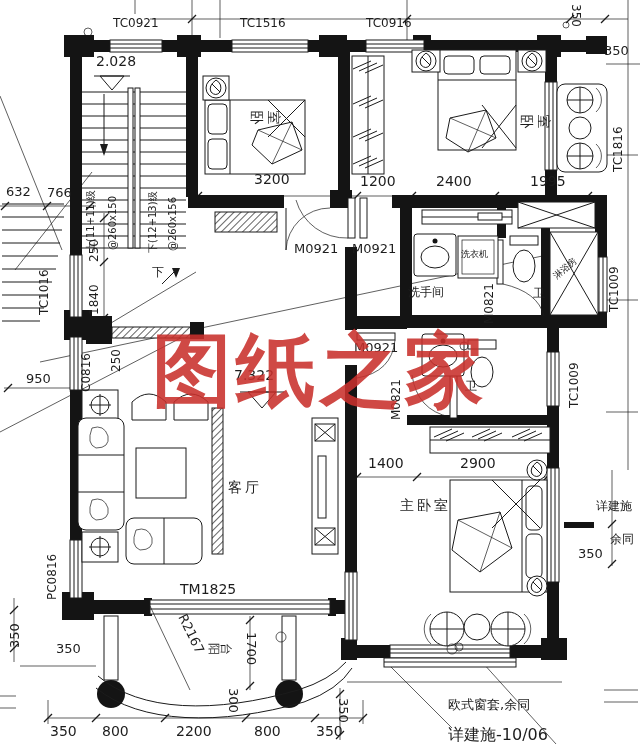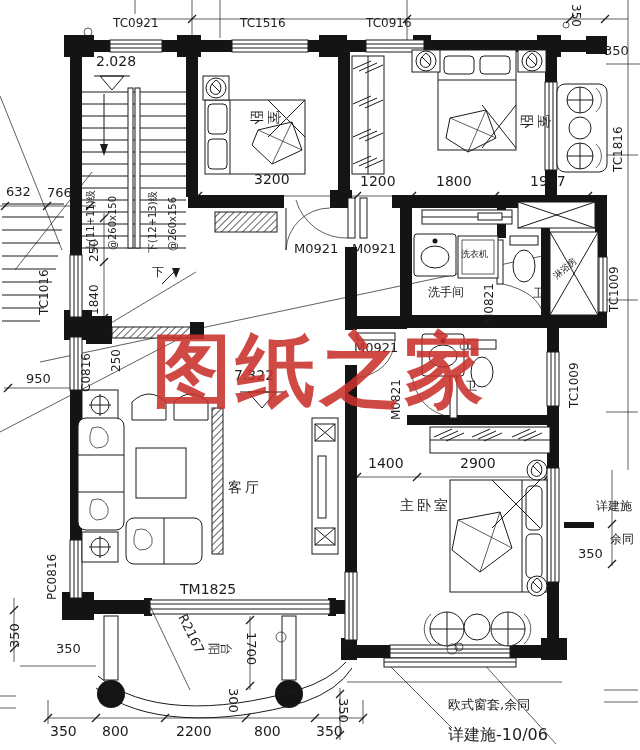--- a/index.html
+++ b/index.html
@@ -520,27 +520,27 @@
 <div class="lbl sml rccw" style="left:148px;top:253px">下(12+13)级</div>
 <div class="lbl sml rccw" style="left:168px;top:251px">@260x156</div>
 <div class="lbl med" style="left:152px;top:266px">下</div>
 <div class="lbl" style="left:26px;top:372px">950</div>
 <div class="lbl med rccw" style="left:80px;top:392px">C0816</div>
 <div class="lbl med rccw" style="left:46px;top:600px">PC0816</div>
 <div class="lbl room charrot" style="left:248px;top:112px"><span class="cr">卧</span><span class="cr">室</span></div>
 <div class="lbl big" style="left:254px;top:172px">3200</div>
 <div class="lbl room charrot" style="left:518px;top:116px"><span class="cr">卧</span><span class="cr">室</span></div>
 <div class="lbl big" style="left:360px;top:174px">1200</div>
-<div class="lbl big" style="left:436px;top:174px">1800</div>
-<div class="lbl big" style="left:530px;top:174px">1997</div>
+<div class="lbl big" style="left:436px;top:174px">2400</div>
+<div class="lbl big" style="left:530px;top:174px">1995</div>
 <div class="lbl med rccw" style="left:612px;top:172px">TC1816</div>
 <div class="lbl" style="left:294px;top:242px">M0921</div>
 <div class="lbl" style="left:352px;top:242px">M0921</div>
 <div class="lbl tiny" style="left:461px;top:250px">洗衣机</div>
-<div class="lbl med" style="left:428px;top:286px">洗手间</div>
+<div class="lbl med" style="left:408px;top:286px">洗手间</div>
 <div class="lbl med rccw" style="left:483px;top:324px">M0821</div>
 <div class="lbl med" style="left:533px;top:287px">卫</div>
 <div class="lbl tiny" style="left:552px;top:274px;transform:rotate(-40deg);transform-origin:0 0">淋浴房</div>
 <div class="lbl med rccw" style="left:608px;top:312px">TC1009</div>
 <div class="lbl" style="left:354px;top:341px">M0921</div>
 <div class="lbl med rccw" style="left:390px;top:420px">M0821</div>
 <div class="lbl med" style="left:465px;top:380px">卫</div>
 <div class="lbl med rccw" style="left:568px;top:408px">TC1009</div>
 <div class="lbl big" style="left:234px;top:368px">7.322</div>
 <div class="lbl room" style="left:228px;top:480px">客厅</div>

